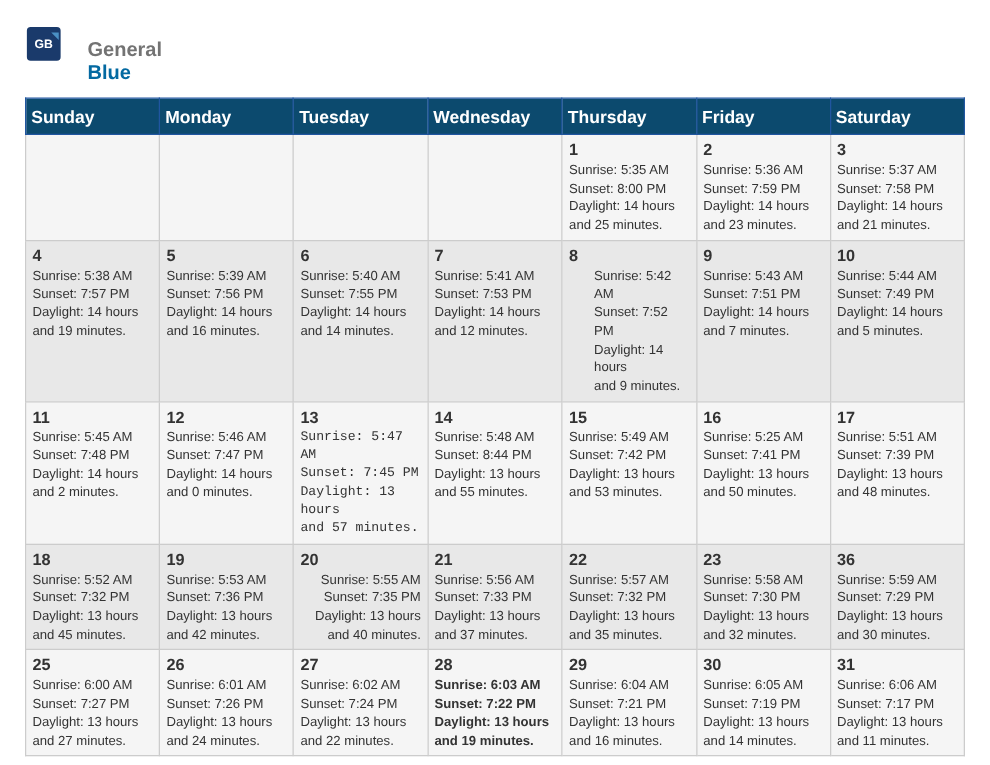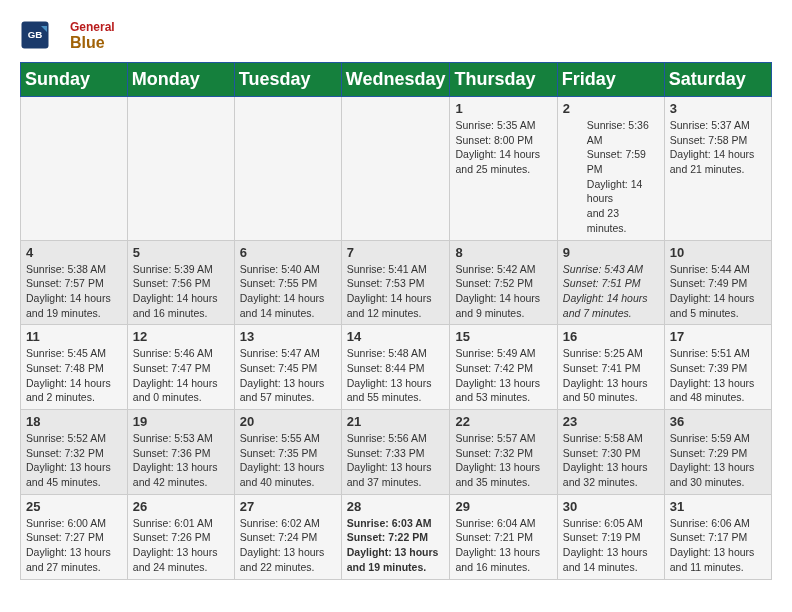--- a/index.html
+++ b/index.html
@@ -36,23 +36,23 @@
     .location {
       font-size: 16px;
       color: #555;
     }
     .calendar {
       width: 100%;
       border-collapse: collapse;
       border: 1px solid #ccc;
     }
     .calendar th {
-      background-color: #15803d;
+      background-color: #0c4a6e;
       color: #fff;
-      font-size: 18px;
+      font-size: 14px;
       font-weight: bold;
       padding: 6px 4px;
       text-align: left;
       border: 1px solid #2056a0;
     }
     .calendar td {
       vertical-align: top;
       border: 1px solid #ccc;
       padding: 4px 5px;
       font-size: 10.5px;
@@ -83,22 +83,22 @@
 <body>
 
 <div class="header">
   <div class="logo">
     <svg class="logo-icon" viewBox="0 0 40 40">
       <rect x="2" y="2" width="36" height="36" rx="4" fill="#1a3a6b"></rect>
       <text x="20" y="24" text-anchor="middle" fill="white" font-size="13" font-weight="bold" font-family="Arial">GB</text>
       <polygon points="28,8 36,8 36,16" fill="#4a90c4"></polygon>
     </svg>
     <div>
-      <div style="font-size:12px;font-weight:bold;color:#b91c1c;">General</div>
-      <div style="font-size:16px;font-weight:bold;color:#a16207;">Blue</div>
+      <div style="font-size:16px;font-weight:bold;color:#737373;margin-top:12px;">General</div>
+      <div style="font-size:16px;font-weight:bold;color:#0369a1;">Blue</div>
     </div>
   </div>
   <div class="title-block">
     <div class="month-title"></div>
     <div class="location"></div>
   </div>
 </div>
 
 <table class="calendar">
   <thead>
@@ -120,21 +120,21 @@
         <td class="empty-cell"></td>
         <td>
           <span class="day-num">1</span>
           <div class="cell-content" style="white-space: pre-line;">Sunrise: 5:35 AM
 Sunset: 8:00 PM
 Daylight: 14 hours
 and 25 minutes.</div>
         </td>
         <td>
           <span class="day-num">2</span>
-          <div class="cell-content" style="white-space: pre-line; margin-left: 24px;">Sunrise: 5:36 AM
+          <div class="cell-content" style="white-space: pre-line;">Sunrise: 5:36 AM
 Sunset: 7:59 PM
 Daylight: 14 hours
 and 23 minutes.</div>
         </td>
         <td>
           <span class="day-num">3</span>
           <div class="cell-content" style="white-space: pre-line;">Sunrise: 5:37 AM
 Sunset: 7:58 PM
 Daylight: 14 hours
 and 21 minutes.</div>
@@ -164,28 +164,28 @@
         </td>
         <td>
           <span class="day-num">7</span>
           <div class="cell-content" style="white-space: pre-line;">Sunrise: 5:41 AM
 Sunset: 7:53 PM
 Daylight: 14 hours
 and 12 minutes.</div>
         </td>
         <td>
           <span class="day-num">8</span>
-          <div class="cell-content" style="white-space: pre-line;">Sunrise: 5:42 AM
+          <div class="cell-content" style="white-space: pre-line; margin-left: 20px;">Sunrise: 5:42 AM
 Sunset: 7:52 PM
 Daylight: 14 hours
 and 9 minutes.</div>
         </td>
         <td>
           <span class="day-num">9</span>
-          <div class="cell-content" style="white-space: pre-line; font-style: italic;">Sunrise: 5:43 AM
+          <div class="cell-content" style="white-space: pre-line;">Sunrise: 5:43 AM
 Sunset: 7:51 PM
 Daylight: 14 hours
 and 7 minutes.</div>
         </td>
         <td>
           <span class="day-num">10</span>
           <div class="cell-content" style="white-space: pre-line;">Sunrise: 5:44 AM
 Sunset: 7:49 PM
 Daylight: 14 hours
 and 5 minutes.</div>
@@ -201,21 +201,21 @@
         </td>
         <td>
           <span class="day-num">12</span>
           <div class="cell-content" style="white-space: pre-line;">Sunrise: 5:46 AM
 Sunset: 7:47 PM
 Daylight: 14 hours
 and 0 minutes.</div>
         </td>
         <td>
           <span class="day-num">13</span>
-          <div class="cell-content" style="white-space: pre-line;">Sunrise: 5:47 AM
+          <div class="cell-content" style="white-space: pre-line; font-family: Liberation Mono, monospace;">Sunrise: 5:47 AM
 Sunset: 7:45 PM
 Daylight: 13 hours
 and 57 minutes.</div>
         </td>
         <td>
           <span class="day-num">14</span>
           <div class="cell-content" style="white-space: pre-line;">Sunrise: 5:48 AM
 Sunset: 8:44 PM
 Daylight: 13 hours
 and 55 minutes.</div>
@@ -252,21 +252,21 @@
         </td>
         <td>
           <span class="day-num">19</span>
           <div class="cell-content" style="white-space: pre-line;">Sunrise: 5:53 AM
 Sunset: 7:36 PM
 Daylight: 13 hours
 and 42 minutes.</div>
         </td>
         <td>
           <span class="day-num">20</span>
-          <div class="cell-content" style="white-space: pre-line;">Sunrise: 5:55 AM
+          <div class="cell-content" style="white-space: pre-line; text-align: right;">Sunrise: 5:55 AM
 Sunset: 7:35 PM
 Daylight: 13 hours
 and 40 minutes.</div>
         </td>
         <td>
           <span class="day-num">21</span>
           <div class="cell-content" style="white-space: pre-line;">Sunrise: 5:56 AM
 Sunset: 7:33 PM
 Daylight: 13 hours
 and 37 minutes.</div>

